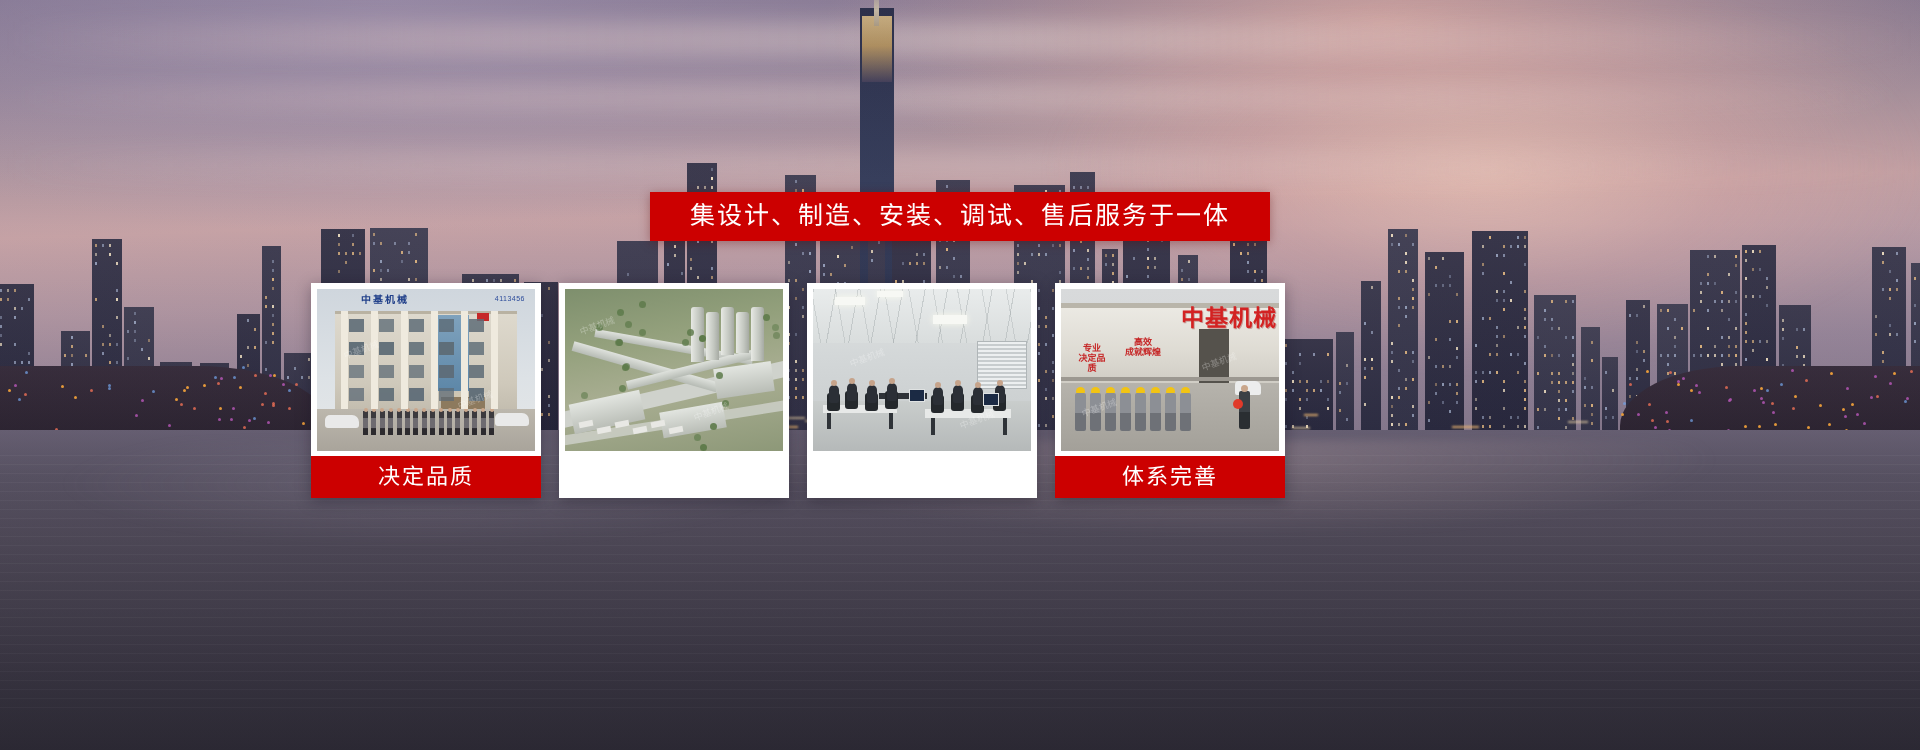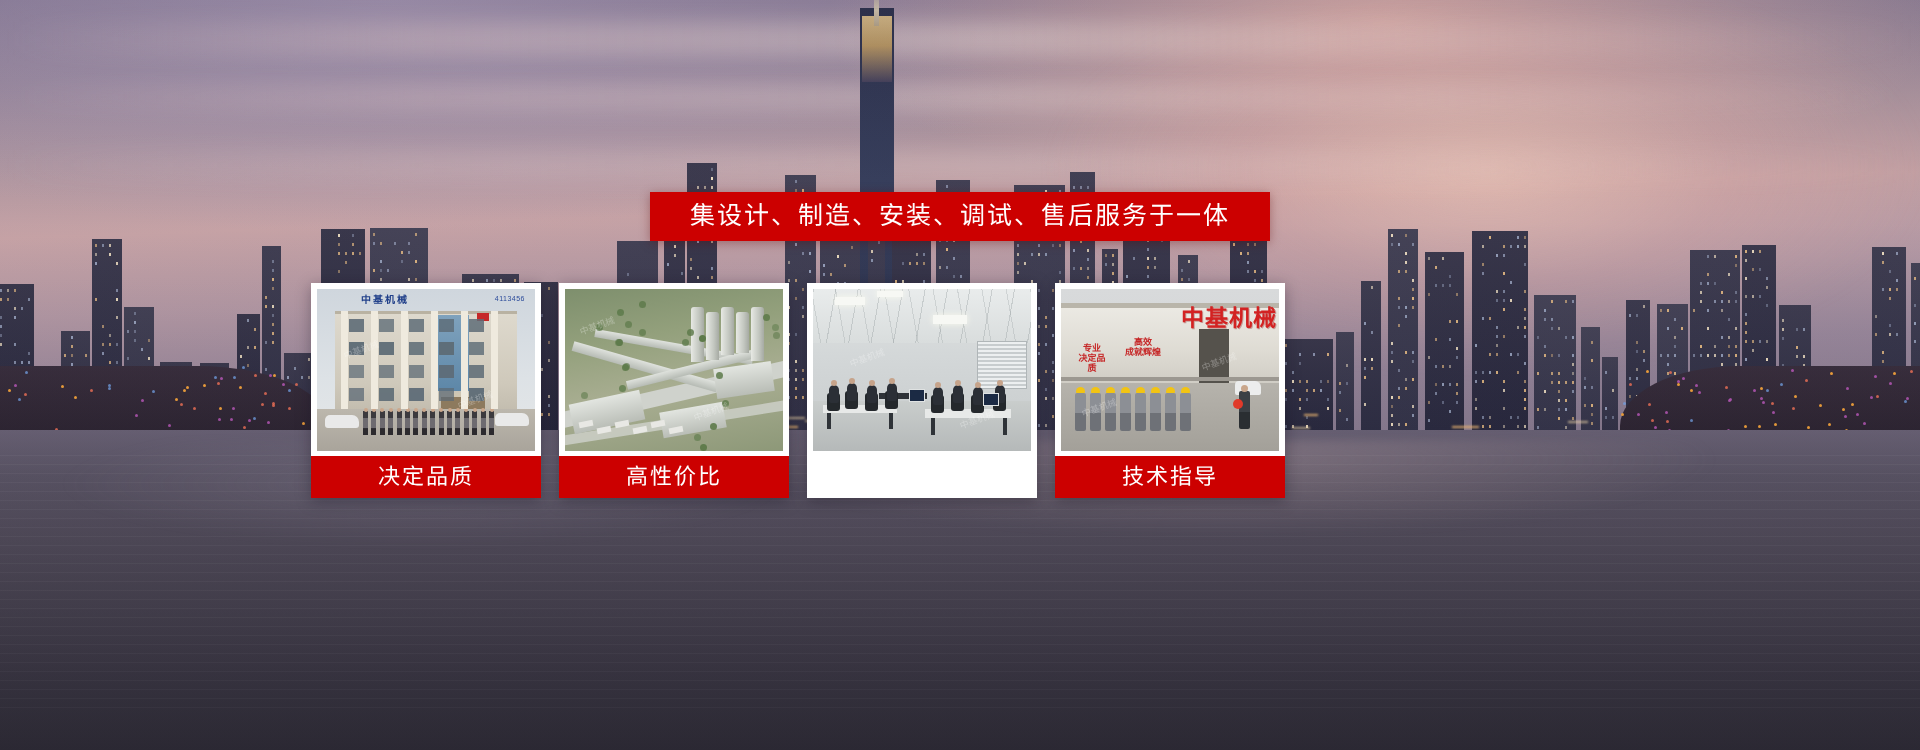--- a/index.html
+++ b/index.html
@@ -2166,23 +2166,20 @@
               <div class="p2-tree" style="left: 145.103px; top: 133.753px; opacity: 0.9;"></div>
               <div class="p2-tree" style="left: 30.5031px; top: 34.6073px; opacity: 0.78;"></div>
               <div class="p2-tree" style="left: 207.365px; top: 34.7996px; opacity: 0.53;"></div>
               <div class="p2-tree" style="left: 60.3358px; top: 31.5396px; opacity: 0.73;"></div>
               <div class="p2-tree" style="left: 73.8825px; top: 11.9762px; opacity: 0.84;"></div>
               <div class="p2-tree" style="left: 198.253px; top: 24.7412px; opacity: 0.87;"></div>
             </div>
           <div class="wm" style="left:14px;top:30px;">中基机械</div>
           <div class="wm" style="left:128px;top:116px;">中基机械</div>
         </div>
-        <div class="card-label">
-          <span>高性价比</span>
-        </div>
       </div>
 
       <div class="card">
         <div class="card-photo">
           <div class="p3-wall"></div>
           <div class="p3-ceil"></div>
           <div class="p3-grid"></div>
           <div class="p3-light" style="left:22px;top:8px;width:30px;height:8px;"></div>
           <div class="p3-light" style="left:120px;top:26px;width:34px;height:9px;"></div>
           <div class="p3-light" style="left:64px;top:2px;width:26px;height:6px;"></div>
@@ -2258,19 +2255,19 @@
               <div class="p4-worker" style="left: 119px; top: 104px;"></div>
               <div class="p4-helmet" style="left: 120px; top: 98px;"></div>
               <div class="p4-suit" style="left: 178px; top: 102px;"></div>
               <div style="position: absolute; left: 180px; top: 96px; width: 7px; height: 7px; border-radius: 50%; background: rgb(201, 166, 139);"></div>
               <div style="position: absolute; left: 172px; top: 110px; width: 10px; height: 10px; border-radius: 50%; background: rgb(224, 58, 42);"></div>
             </div>
           <div class="wm" style="left:20px;top:112px;">中基机械</div>
           <div class="wm" style="left:140px;top:66px;">中基机械</div>
         </div>
         <div class="card-label">
-          <span>技术指导</span>
+          <span>体系完善</span>
         </div>
       </div>
 
     </div>
   </div>
 </div>
 
 </body></html>

